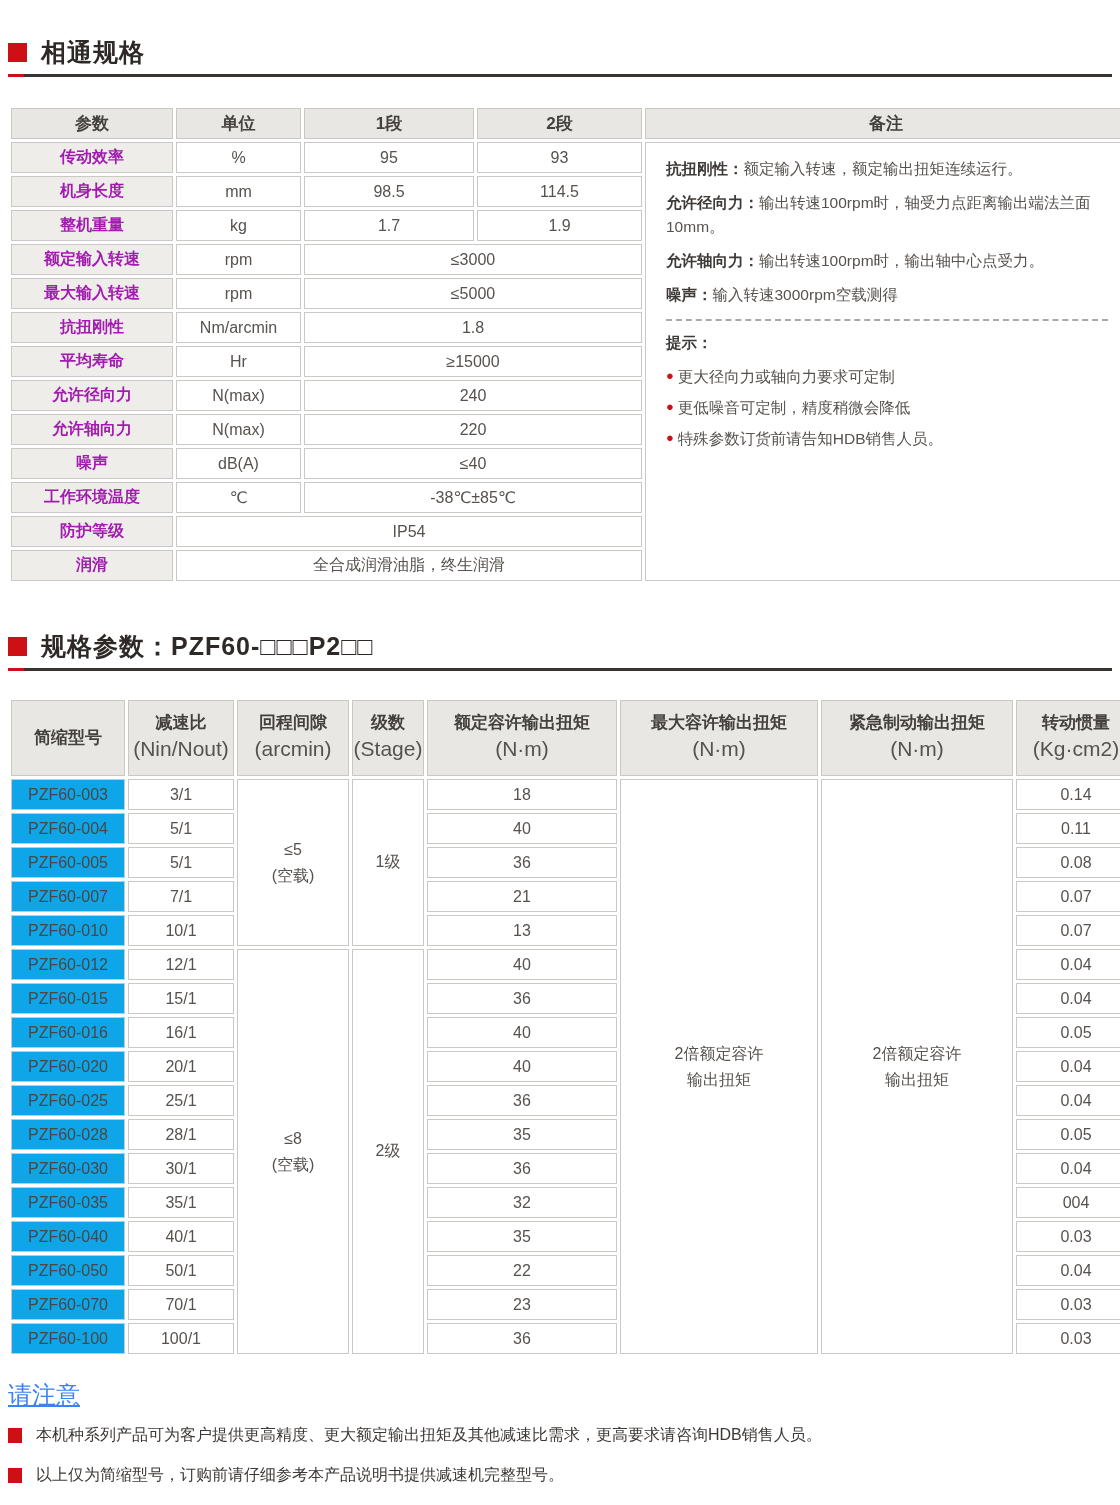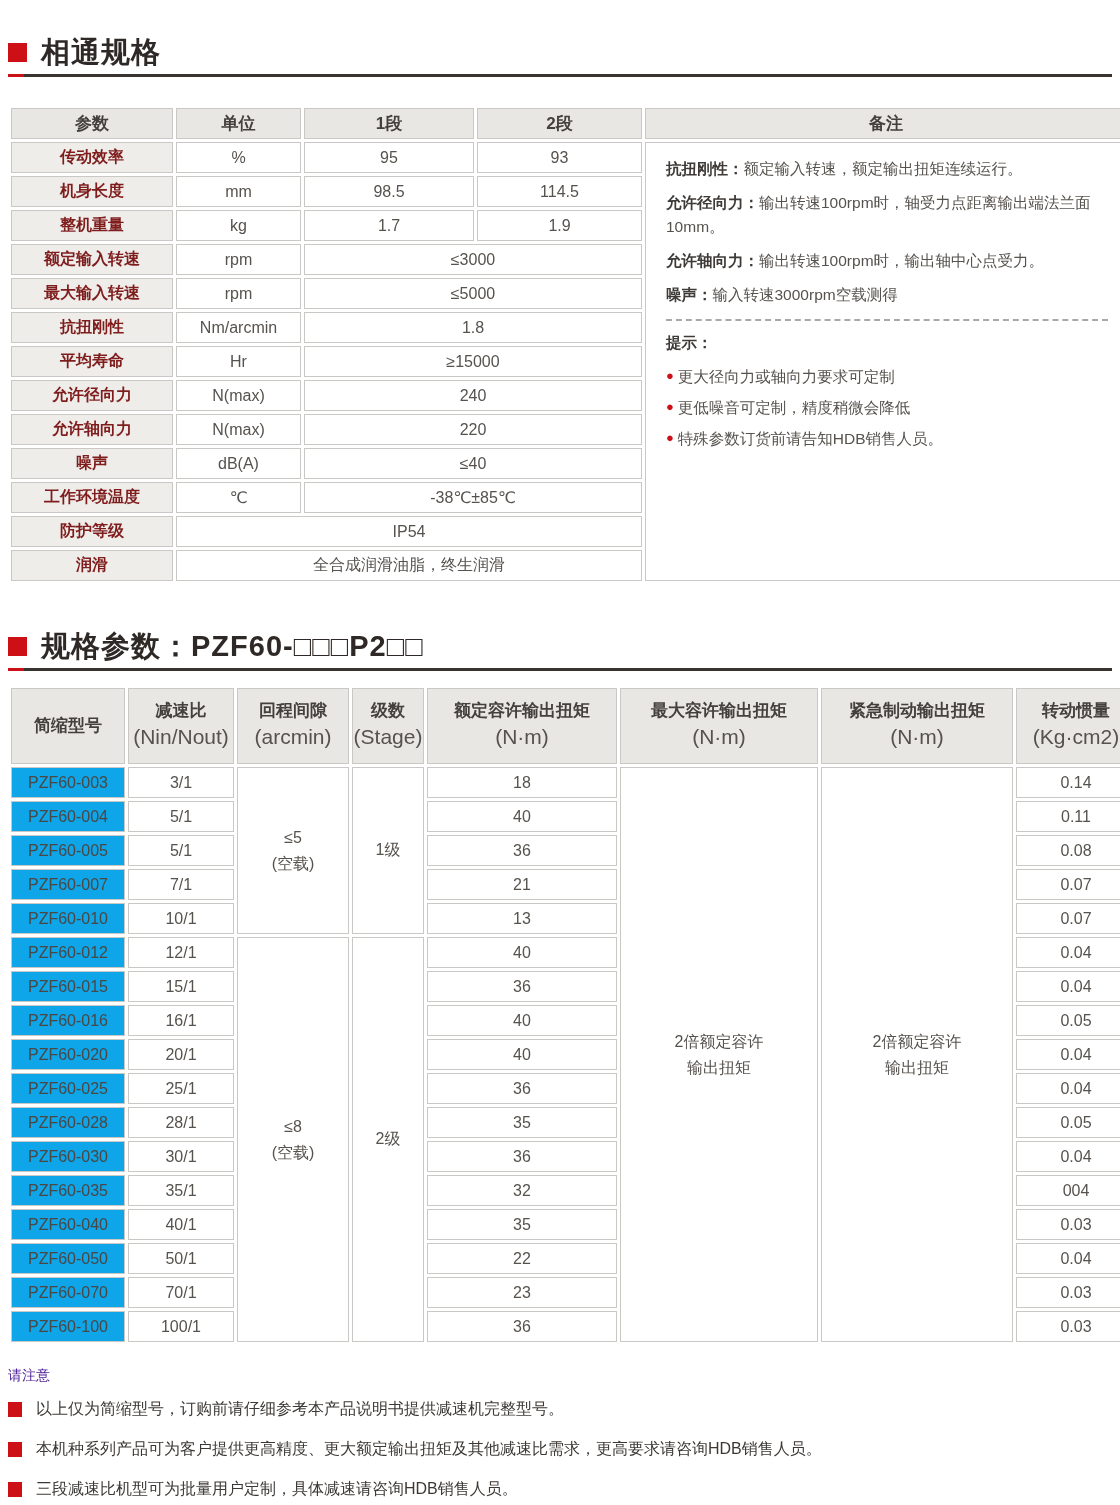--- a/index.html
+++ b/index.html
@@ -6,31 +6,31 @@
   html, body { background: #ffffff; }
   body {
     width: 1120px;
     font-family: "Liberation Sans", "DejaVu Sans", sans-serif;
     color: #56524e;
   }
   .page { width: 1120px; padding: 34px 8px 10px 8px; }
 
   
   .sec { margin-bottom: 28px; }
-  .sec-2 { margin-top: 44px; margin-bottom: 14px; }
+  .sec-2 { margin-top: 44px; margin-bottom: 26px; }
   .title-row { display: flex; align-items: center; height: 36px; }
   .sq {
     width: 19px; height: 19px;
     background: #cc1016;
     display: inline-block;
     margin-right: 14px;
     flex: 0 0 auto;
   }
   .title-text {
-    font-size: 29px;
+    font-size: 25px;
     font-weight: bold;
     color: #2e2926;
     letter-spacing: 1px;
     line-height: 36px;
   }
   .rule { height: 3px; background: #3a3431; position: relative; margin-top: 4px; }
   .rule::before {
     content: ""; position: absolute; left: 0; top: 0;
     width: 16px; height: 3px; background: #cc1016;
   }
@@ -53,21 +53,21 @@
   thead th {
     background: #e8e7e4;
     color: #44403d;
     font-weight: bold;
     font-size: 17px;
   }
   .t1 th, .t1 td { height: 31px; }
   .t1 td.param-cell {
     background: #eeedea;
     font-weight: bold;
-    color: #7f1d1d;
+    color: #a21caf;
     font-family: Liberation Mono, monospace;
   }
   .t2 thead th { height: 76px; line-height: 1.35; }
   .t2 tbody td { height: 31px; }
   .t2 td.model-cell { background: #0ea5e9; color: #4a4744; }
   .hdr-unit { font-weight: normal; font-size: 21px; color: #56524e; display: block; }
 
   
   td.notes-cell {
     text-align: left;
@@ -83,21 +83,21 @@
     border-top: 2px dashed #aaa8a5;
     margin: 12px 0 10px 0;
   }
   .tip { display: flex; align-items: flex-start; margin-bottom: 7px; color: #56524e; }
   .tip .dot { color: #cc1016; font-size: 13px; margin-right: 4px; line-height: 1.7; }
 
   .merged-multiline { line-height: 1.6; }
 
   
   .notice { margin-top: 22px; }
-  .notice-title { color: #4c1d95; font-size: 14px; margin-bottom: 14px; }
+  .notice-title { color: #3b82f6; font-size: 24px; margin-bottom: 14px; text-decoration: underline; }
   .notice-item { display: flex; align-items: center; margin-bottom: 19px; }
   .notice-item .nsq {
     width: 14px; height: 15px; background: #cc1016;
     display: inline-block; margin-right: 14px; flex: 0 0 auto;
   }
   .notice-item .ntext { font-size: 16px; color: #3c3835; }
 </style>
 </head>
 <body>
 
@@ -361,25 +361,25 @@
           <td>0.03</td>
         </tr>
       </tbody>
   </table>
 
   <div class="notice">
     <div class="notice-title">请注意</div>
     <div id="notice-list">
         <div class="notice-item">
           <span class="nsq"></span>
-          <span class="ntext">以上仅为简缩型号，订购前请仔细参考本产品说明书提供减速机完整型号。</span>
+          <span class="ntext">本机种系列产品可为客户提供更高精度、更大额定输出扭矩及其他减速比需求，更高要求请咨询HDB销售人员。</span>
         </div>
         <div class="notice-item">
           <span class="nsq"></span>
-          <span class="ntext">本机种系列产品可为客户提供更高精度、更大额定输出扭矩及其他减速比需求，更高要求请咨询HDB销售人员。</span>
+          <span class="ntext">以上仅为简缩型号，订购前请仔细参考本产品说明书提供减速机完整型号。</span>
         </div>
         <div class="notice-item">
           <span class="nsq"></span>
           <span class="ntext">三段减速比机型可为批量用户定制，具体减速请咨询HDB销售人员。</span>
         </div>
       </div>
   </div>
 
 </div>
 

